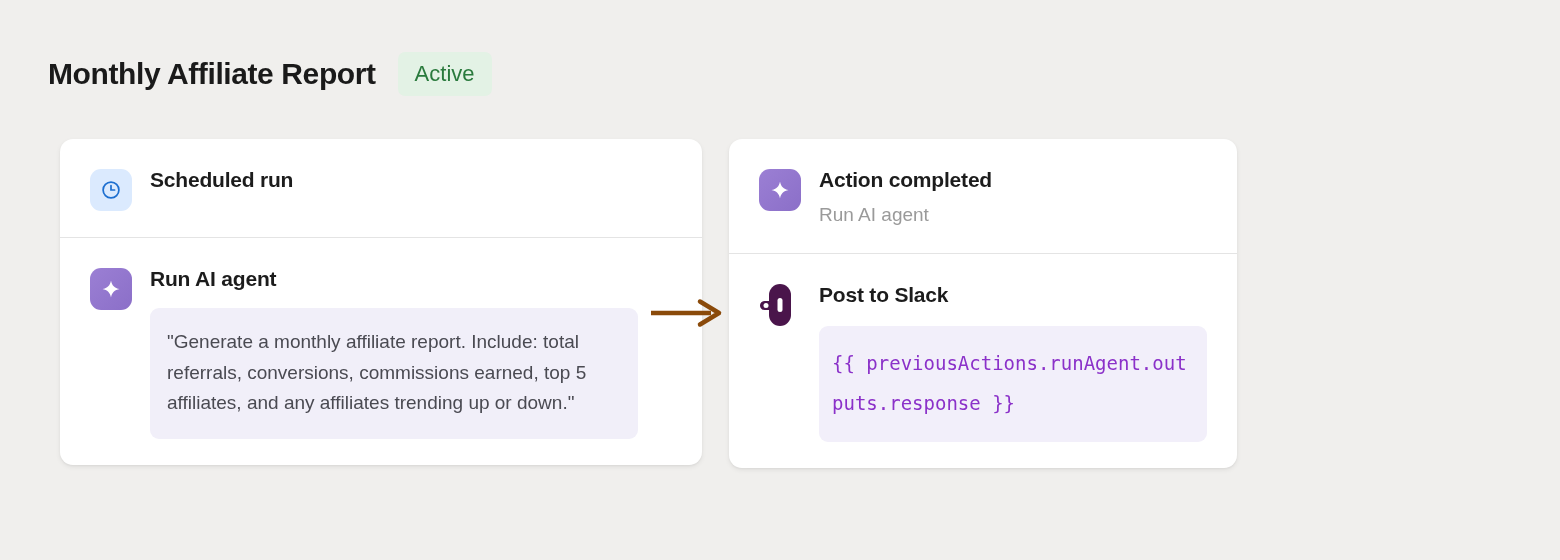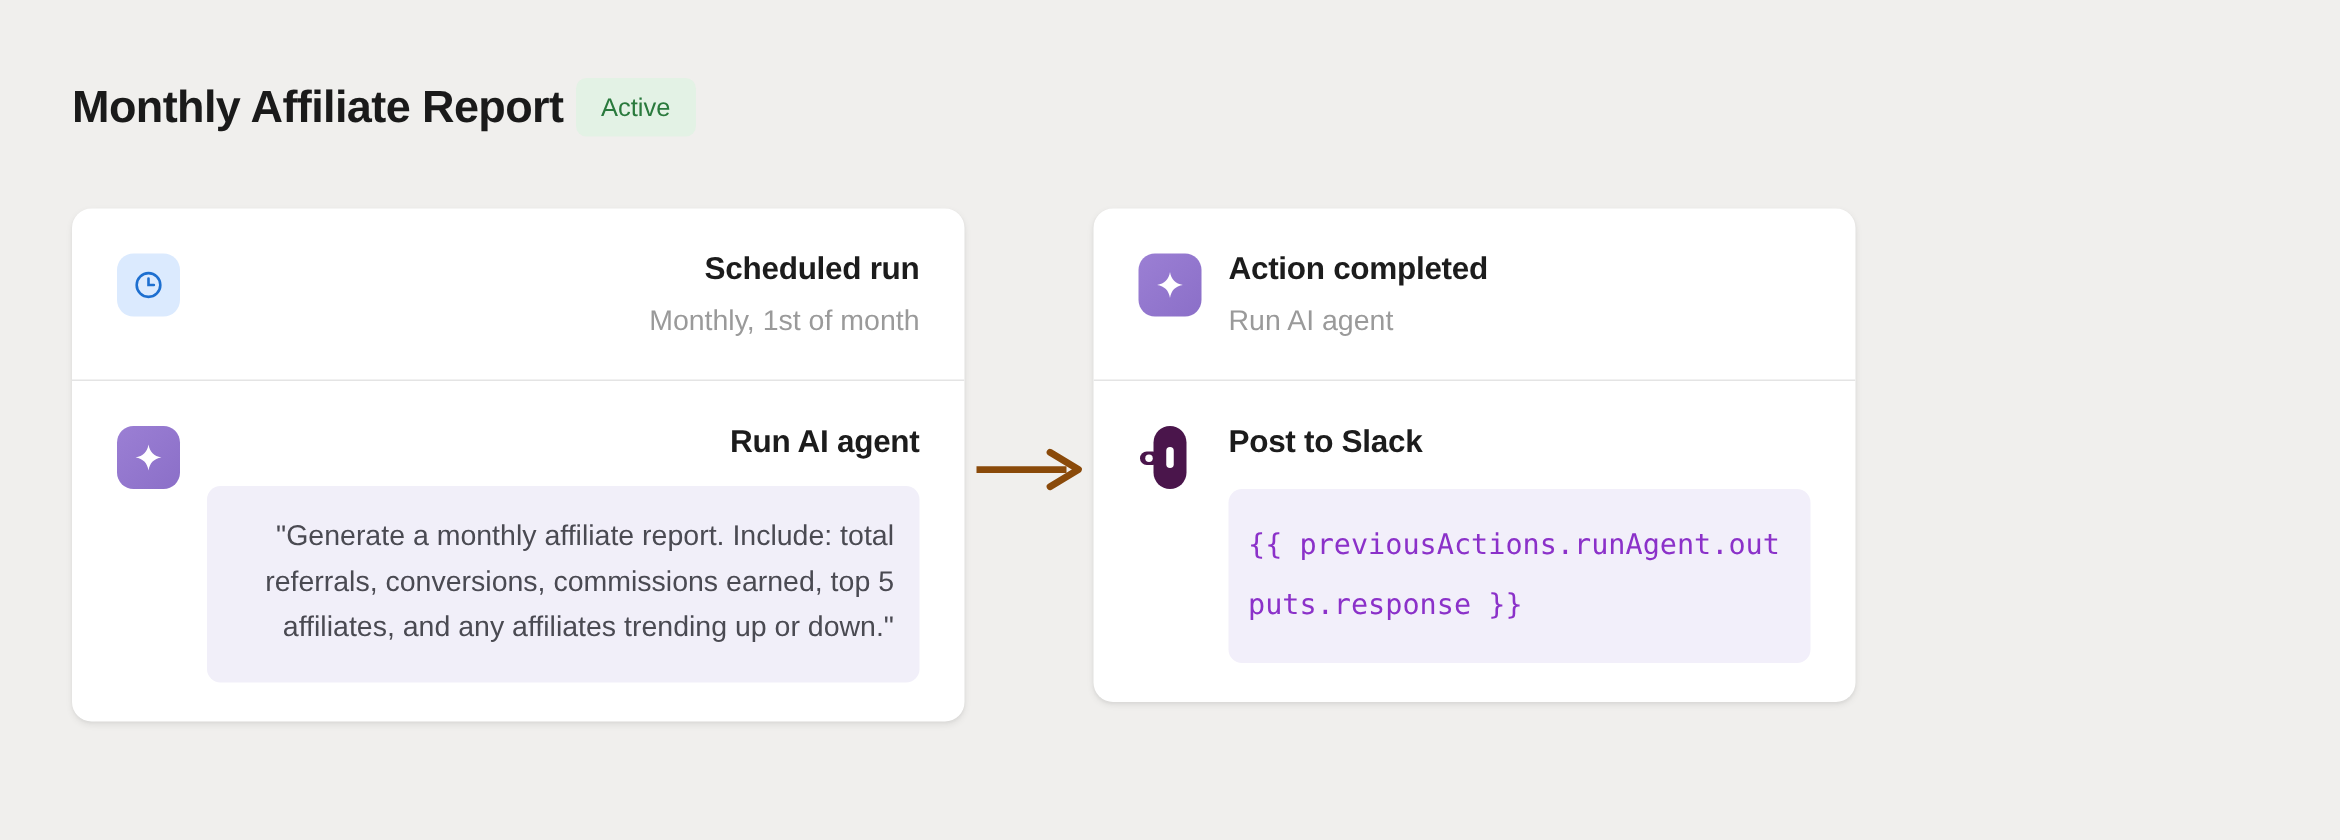--- a/index.html
+++ b/index.html
@@ -13,33 +13,33 @@
     position: relative;
   }
 
   
   .page-header {
     position: absolute;
     left: 48px;
     top: 52px;
     display: flex;
     align-items: center;
-    gap: 8px;
+    gap: 22px;
   }
   .page-title {
     font-size: 30px;
     font-weight: bold;
     color: #1a1a1a;
     letter-spacing: -0.4px;
     line-height: 1;
   }
   .status-badge {
     background: #e3f2e5;
     color: #2a7a3d;
-    font-size: 17px;
+    font-size: 22px;
     padding: 11px 17px;
     border-radius: 7px;
     line-height: 1;
   }
 
   
   .flow {
     position: absolute;
     left: 48px;
     top: 139px;
@@ -47,21 +47,21 @@
   }
 
   .card {
     position: absolute;
     top: 0;
     background: #ffffff;
     border-radius: 13px;
     box-shadow: 0 2px 5px rgba(0,0,0,0.07), 0 1px 2px rgba(0,0,0,0.04);
     overflow: hidden;
   }
-  .card-left  { left: 0px;   width: 595px; text-align: right; }
+  .card-left  { left: 12px;   width: 642px; }
   .card-right { left: 681px; width: 508px; }
 
   .card-section {
     padding: 28px 30px 26px 30px;
   }
   .card-section + .card-section {
     border-top: 1px solid #e4e4e4;
   }
 
   .row {
@@ -150,21 +150,20 @@
     <div class="card-section">
       <div class="row">
         <div class="icon-tile icon-clock">
           <svg width="22" height="22" viewBox="0 0 24 24" fill="none" stroke="#1d6fd0" stroke-width="1.9" stroke-linecap="round">
             <circle cx="12" cy="12" r="8.6"></circle>
             <path d="M12 7.3 V12 H15.9"></path>
           </svg>
         </div>
         <div class="text-col">
           <div class="row-title">Scheduled run</div>
-          <div class="row-subtitle">Monthly, 1st of month</div>
         </div>
       </div>
     </div>
 
     <div class="card-section">
       <div class="row">
         <div class="icon-tile icon-sparkle">
           <svg width="22" height="22" viewBox="0 0 24 24">
             <path d="M12 2.6 C12.95 8.1 15.9 11.05 21.4 12 C15.9 12.95 12.95 15.9 12 21.4 C11.05 15.9 8.1 12.95 2.6 12 C8.1 11.05 11.05 8.1 12 2.6 Z" fill="#ffffff"></path>
           </svg>

